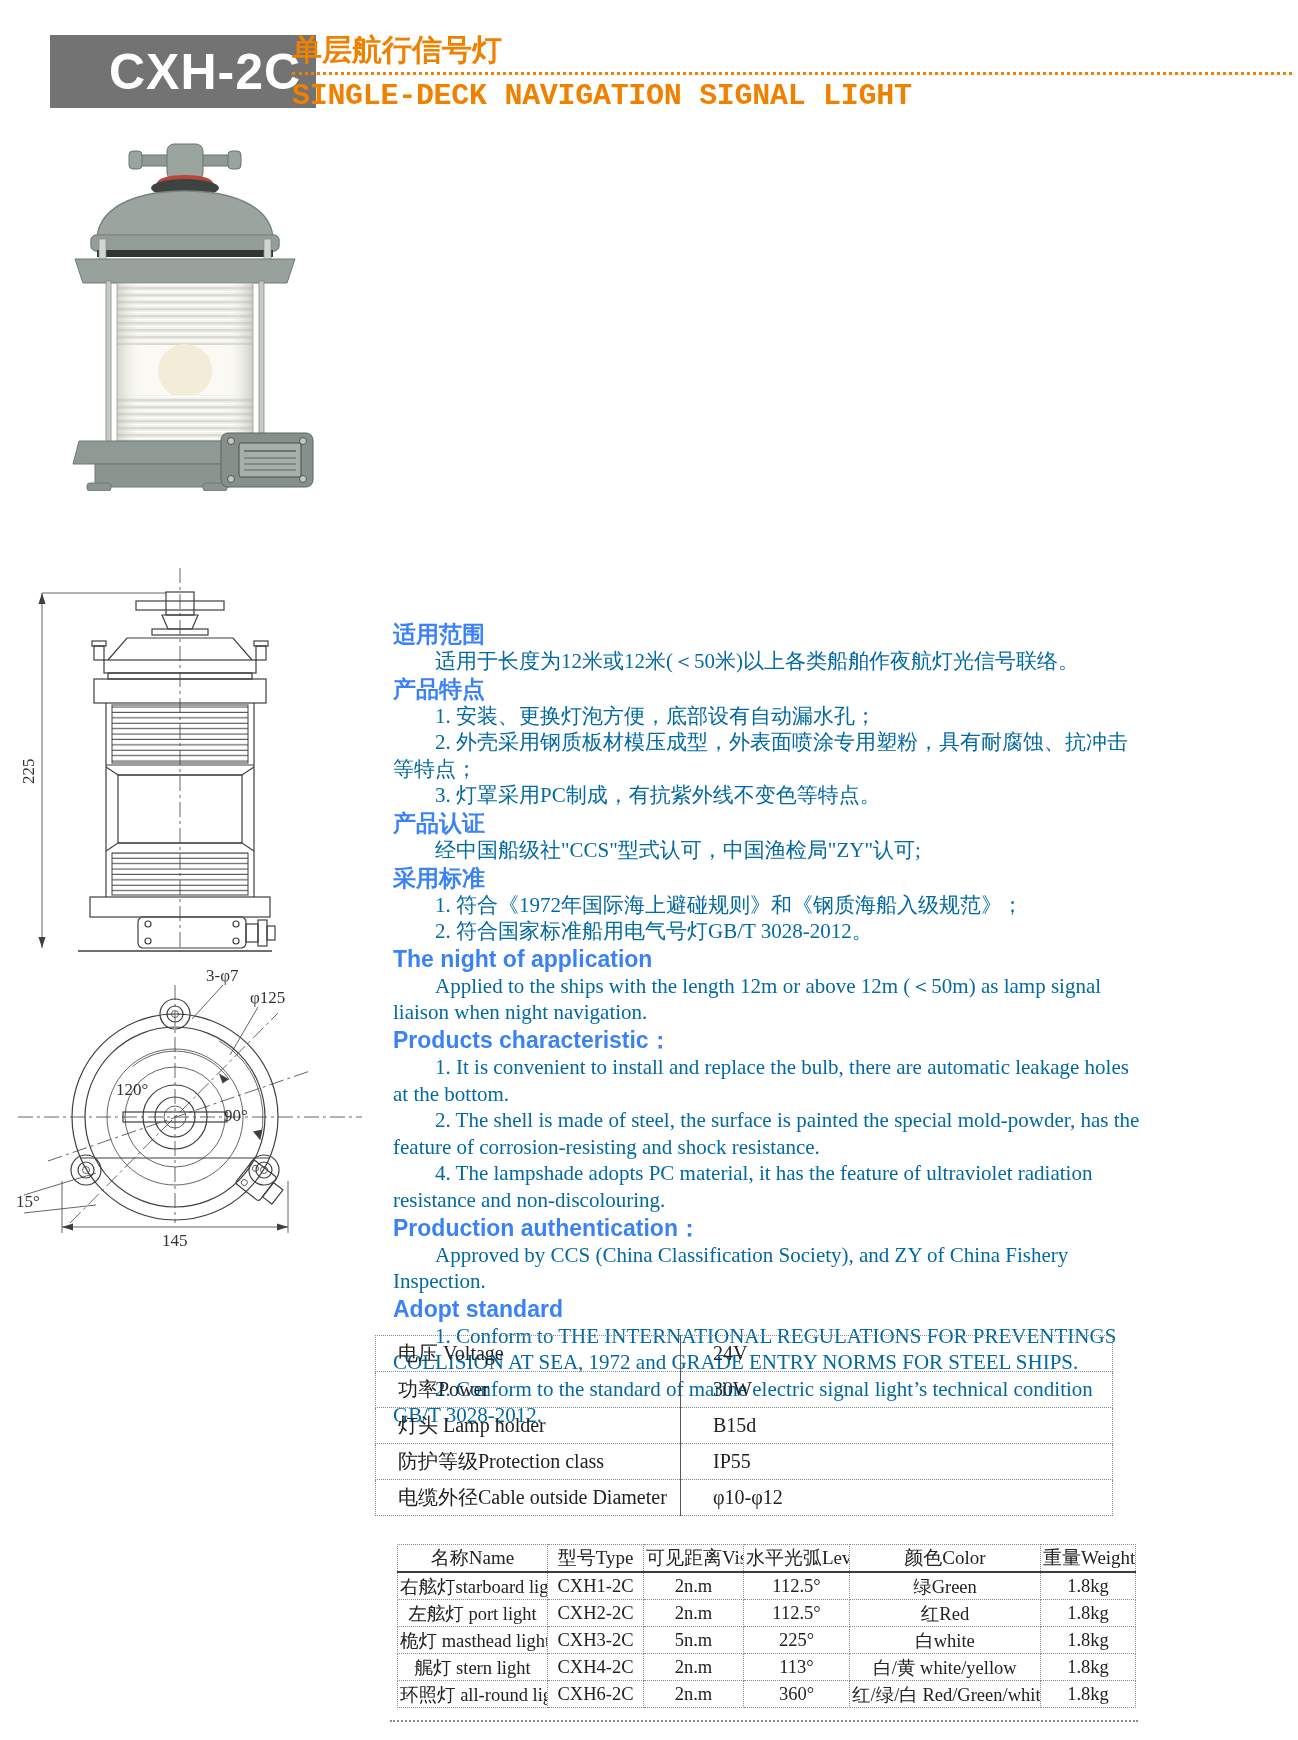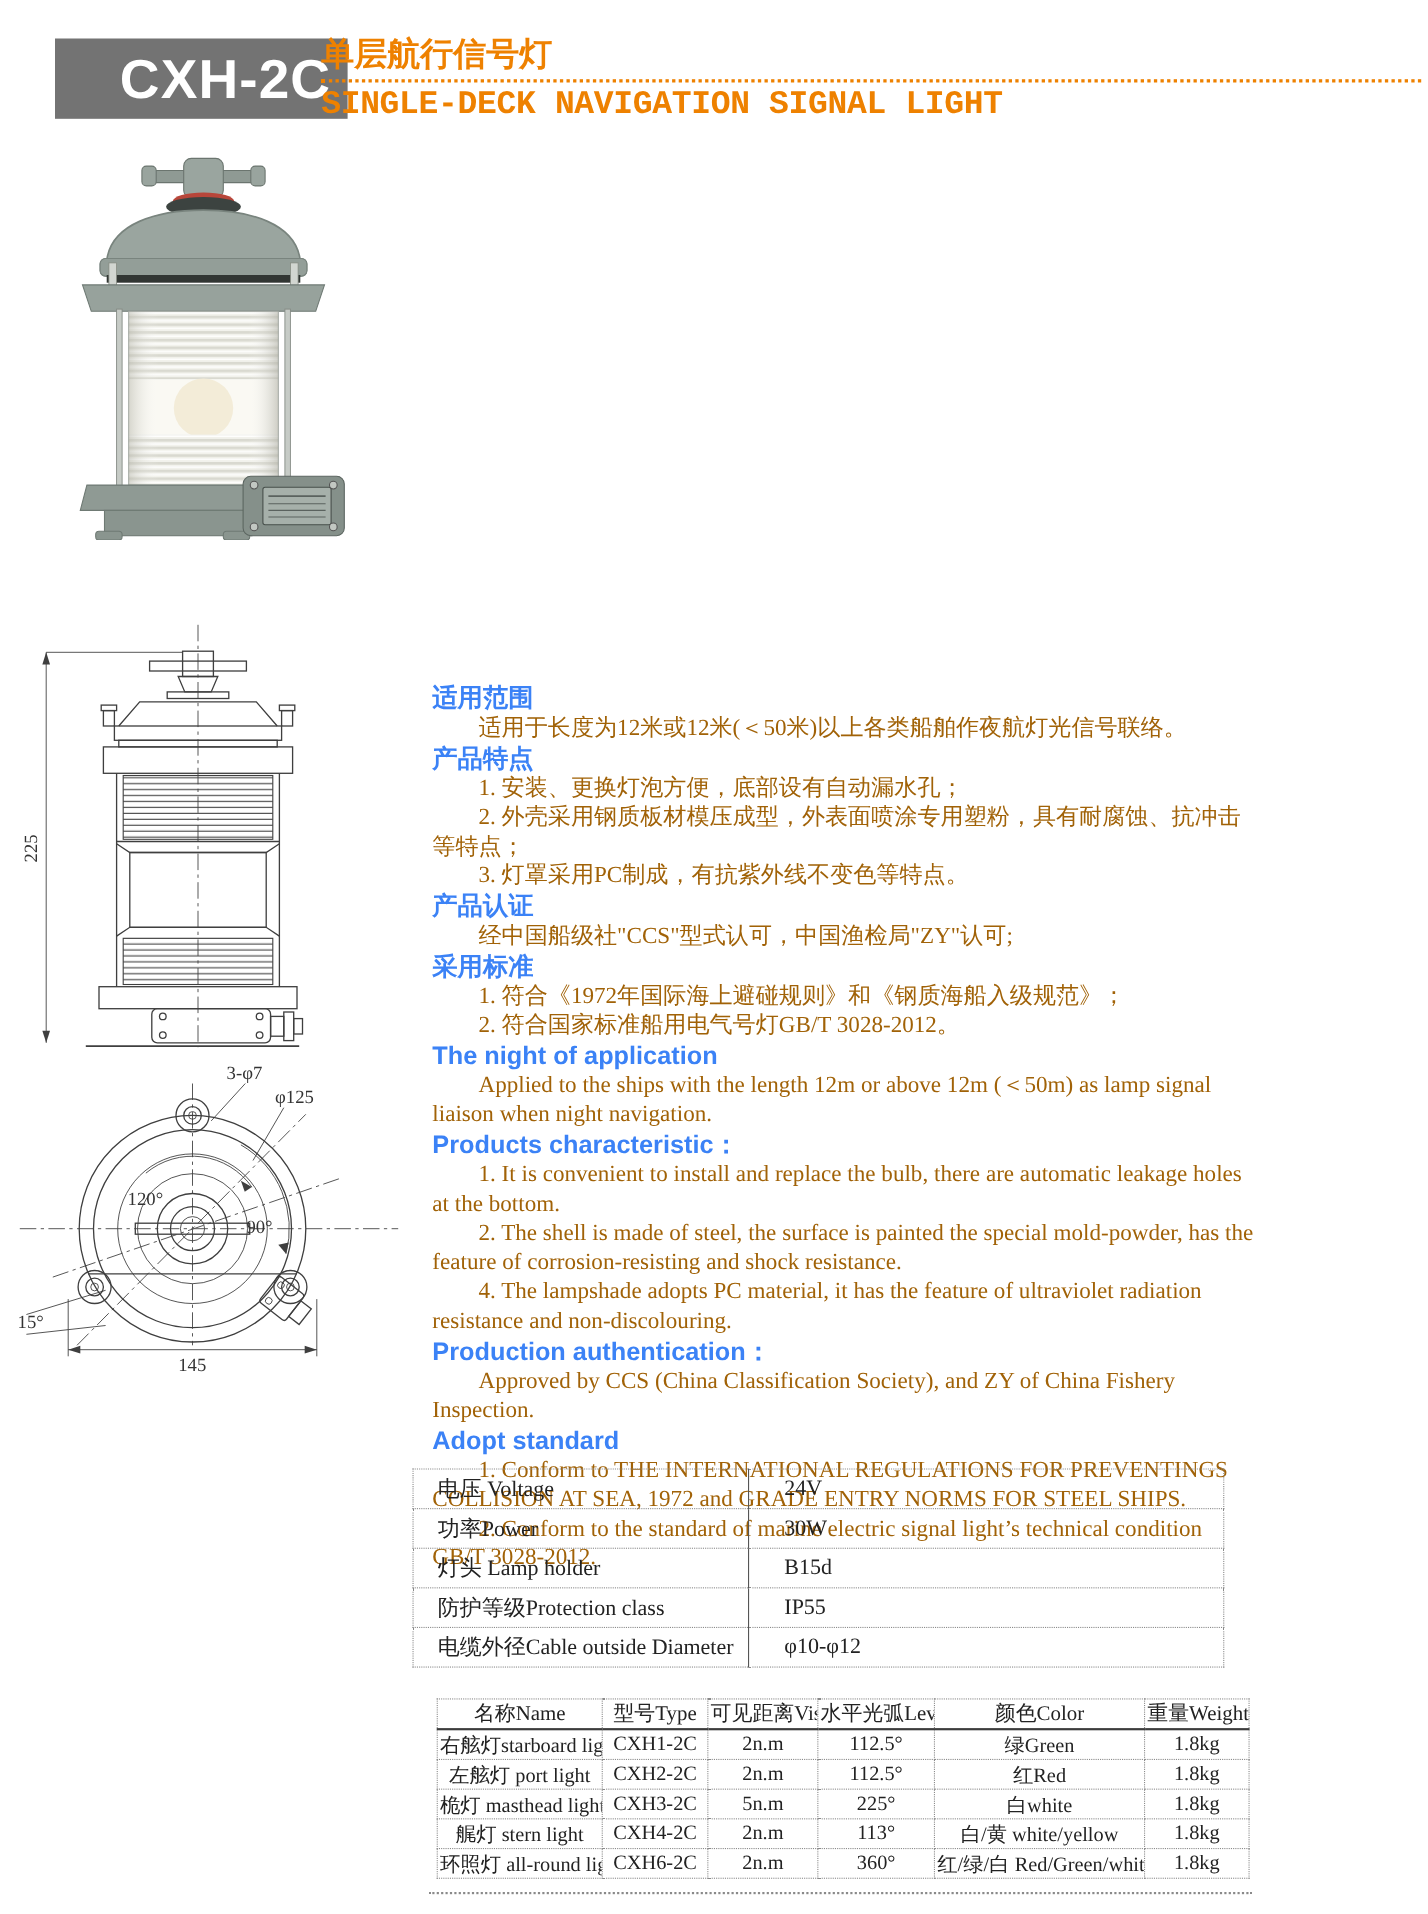--- a/index.html
+++ b/index.html
@@ -22,21 +22,21 @@
   .fig{position:absolute;}
   svg text.dim{font-family:"Liberation Serif",serif;font-size:17px;fill:#333;}
   svg .ln{stroke:#3f3f3f;stroke-width:1.2;fill:none;}
   svg .thin{stroke:#3f3f3f;stroke-width:0.8;fill:none;}
   svg .cl{stroke:#555;stroke-width:0.9;fill:none;stroke-dasharray:15 4 3 4;}
 
   
   .content{position:absolute;left:393px;top:620px;width:747px;}
   .hd{margin:0;font-family:"Liberation Sans",sans-serif;font-weight:bold;font-size:23px;
       color:#3b82f6;line-height:28px;}
-  .bp{margin:0;font-size:21px;line-height:26.6px;text-indent:2em;color:#a16207;}
+  .bp{margin:0;font-size:21px;line-height:26.6px;text-indent:2em;color:#0369a1;}
 
   
   table.spec{position:absolute;left:375px;top:1335px;width:737px;border-collapse:collapse;
              table-layout:fixed;}
   table.spec td{border-top:1.5px dotted #8a8a8a;border-bottom:1.5px dotted #8a8a8a;
                 height:33px;font-size:20px;color:#222;}
   table.spec td.sl{border-left:1.5px dotted #8a8a8a;border-right:1px solid #555;padding-left:22px;}
   table.spec td.sv{border-right:1.5px dotted #8a8a8a;padding-left:32px;}
 
   

